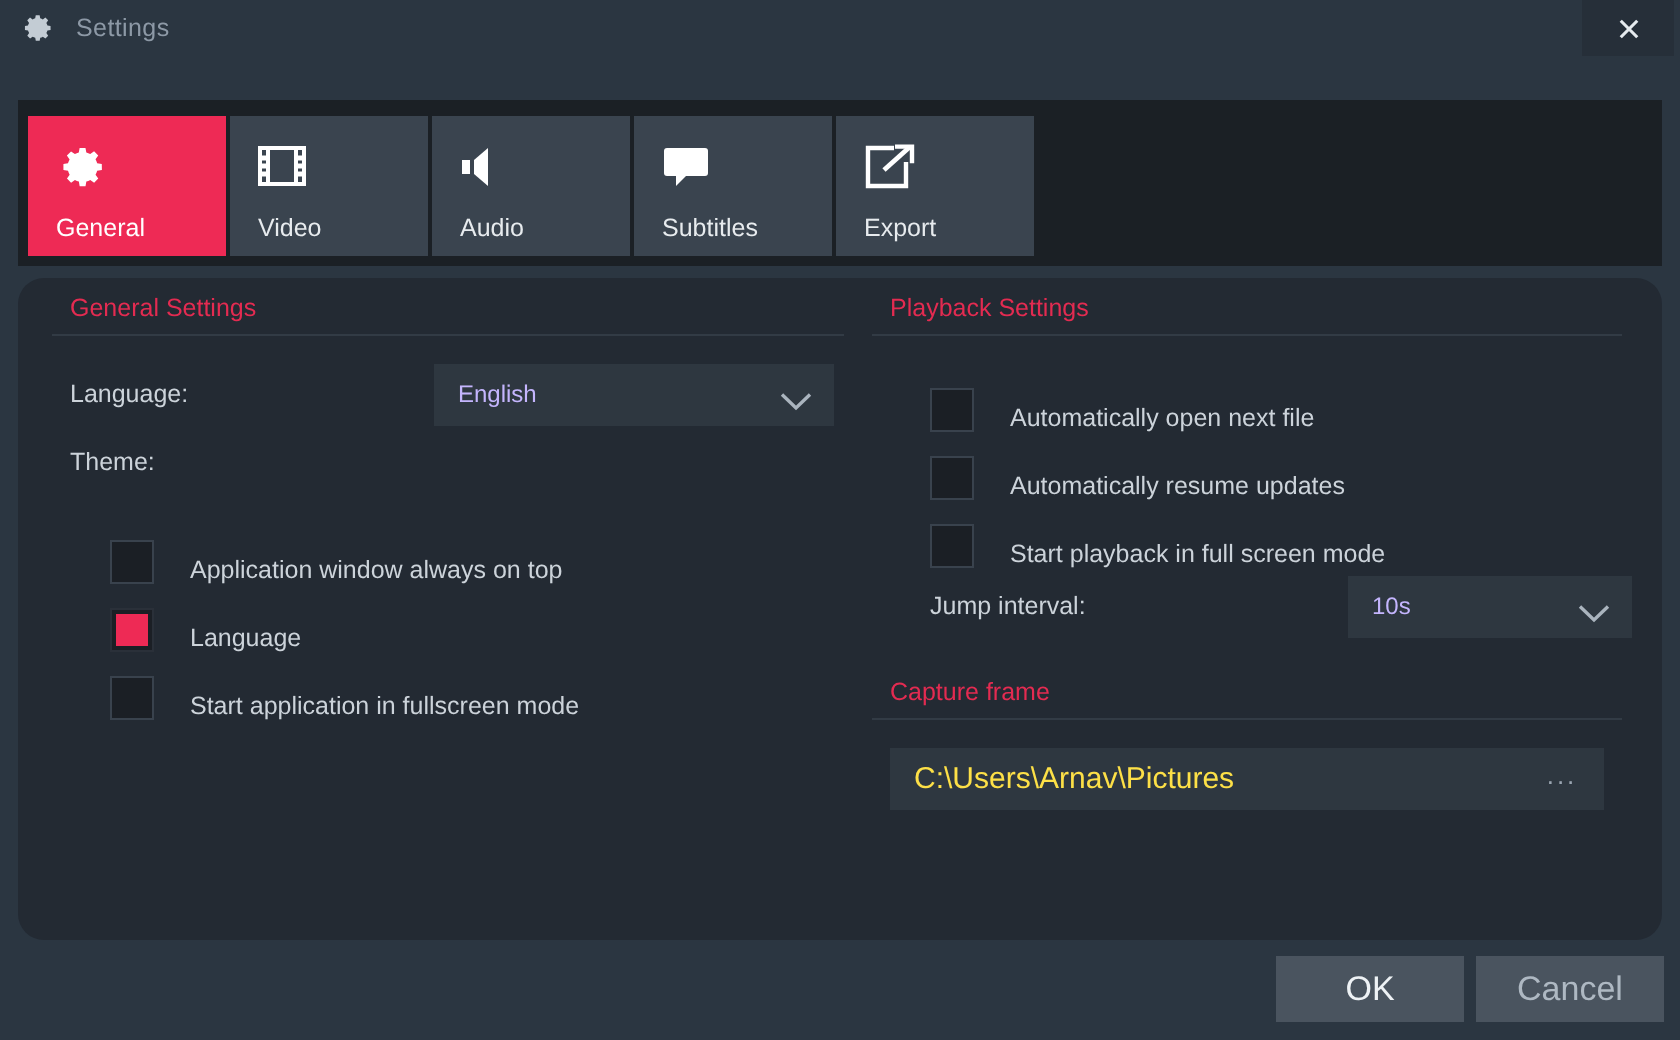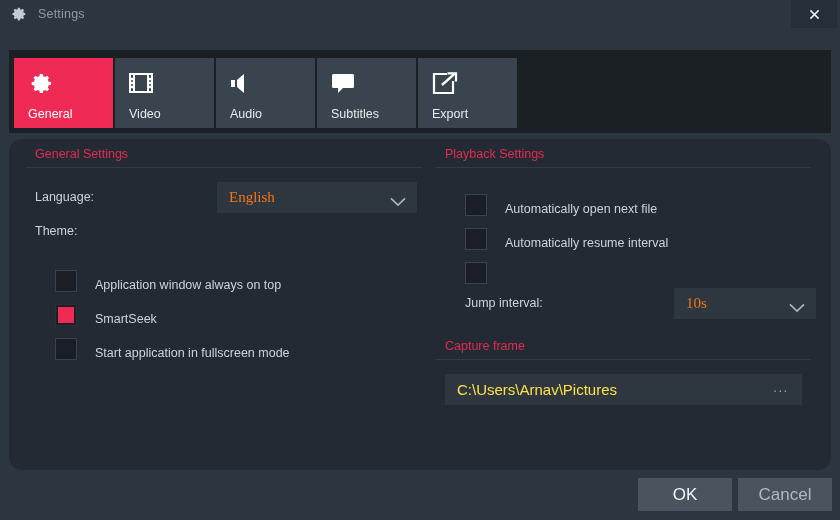--- a/index.html
+++ b/index.html
@@ -123,23 +123,22 @@
   .dropdown {
     position: absolute;
     height: 31px;
     background: #2e3740;
     cursor: pointer;
   }
   .dropdown .dd-value {
     position: absolute;
     left: 12px; top: 0;
     line-height: 31px;
-    font-size: 15px;
-    color: #f97316;
-    font-family: Liberation Serif, serif;
+    font-size: 12px;
+    color: #c4b5fd;
   }
   .dropdown .dd-caret {
     position: absolute;
     right: 11px; top: 11px;
   }
 
   
   .check-row {
     position: relative;
     height: 34px;
@@ -314,42 +313,43 @@
     </div>
 
     <div style="height:8px"></div>
 
     <div class="check-row">
       <span class="checkbox"></span>
       <span class="check-label">Application window always on top</span>
     </div>
     <div class="check-row">
       <span class="checkbox checked"></span>
-      <span class="check-label">SmartSeek</span>
+      <span class="check-label">Language</span>
     </div>
     <div class="check-row">
       <span class="checkbox"></span>
       <span class="check-label">Start application in fullscreen mode</span>
     </div>
   </div>
 
   <div class="col-right">
     <div class="section-title">Playback Settings</div>
     <div class="section-rule"></div>
 
     <div class="check-row">
       <span class="checkbox"></span>
       <span class="check-label">Automatically open next file</span>
     </div>
     <div class="check-row">
       <span class="checkbox"></span>
-      <span class="check-label">Automatically resume interval</span>
-    </div>
-    <div class="check-row">
-      <span class="checkbox"></span>
+      <span class="check-label">Automatically resume updates</span>
+    </div>
+    <div class="check-row">
+      <span class="checkbox"></span>
+      <span class="check-label">Start playback in full screen mode</span>
     </div>
 
     <div style="height:4px"></div>
 
     <div class="field-row">
       <span class="field-label" style="left:29px;">Jump interval:</span>
       <div class="dropdown" style="left:238px; width:142px;">
         <span class="dd-value">10s</span>
         <span class="dd-caret">
           <svg width="16" height="10" viewBox="0 0 16 10" fill="none" stroke="#aab4be" stroke-width="1.7">

